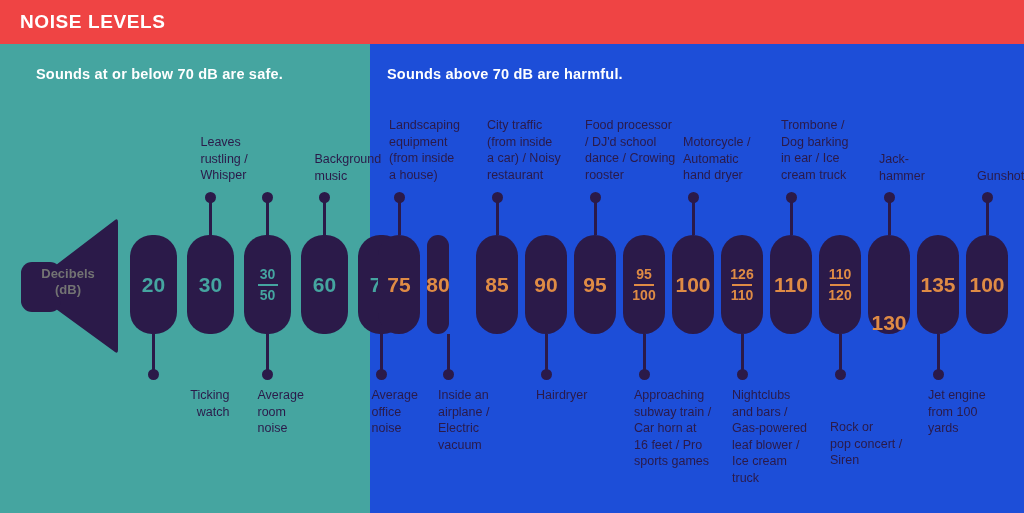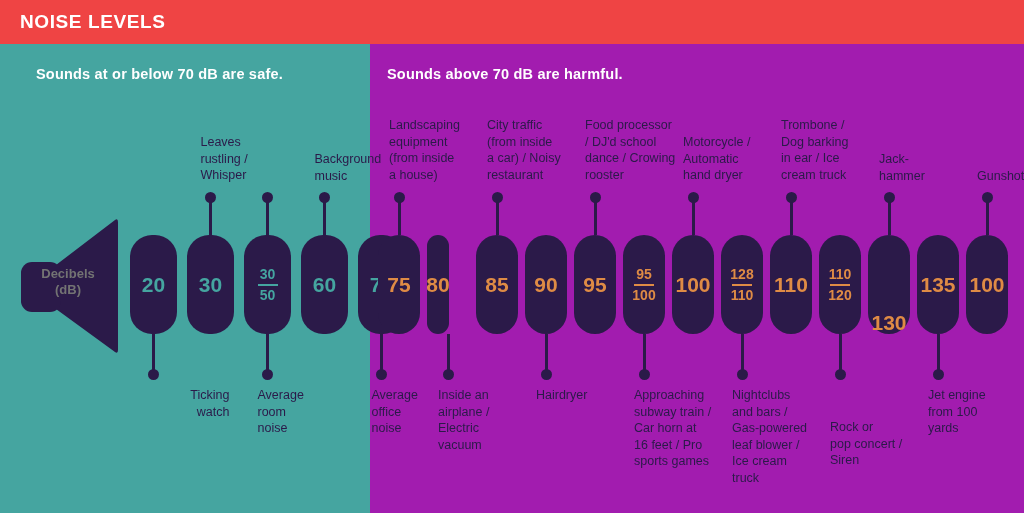--- a/index.html
+++ b/index.html
@@ -44,21 +44,21 @@
     height: 469px;
   }
   .panel-safe {
     left: 0;
     width: 370px;
     background: #45A5A0;
   }
   .panel-harm {
     left: 370px;
     width: 654px;
-    background: #a21caf;
+    background: #1d4ed8;
   }
   .panel-subtitle {
     position: absolute;
     top: 22px;
     color: #ffffff;
     font-size: 14.5px;
     font-weight: bold;
     letter-spacing: 0.2px;
   }
   .panel-safe .panel-subtitle { left: 20px; margin-left: 16px; }
@@ -235,21 +235,21 @@
       <div class="connector" style="left: 642.5px; top: 334px; height: 40px;"></div>
       <div class="dot" style="left: 638.5px; top: 368.5px;"></div>
       <div class="caption caption-bottom" style="width: 92px; left: 634px; top: 387px;">Approaching<br>subway train /<br>Car horn at<br>16 feet / Pro<br>sports games</div>
       <div class="pill pill-harm" style="left: 672px; width: 42px;">
         <div class="pill-value">100</div>
       </div>
       <div class="connector" style="left: 691.5px; top: 197px; height: 38px;"></div>
       <div class="dot" style="left: 687.5px; top: 191.5px;"></div>
       <div class="caption caption-top" style="width: 92px; left: 683px; top: 134px;">Motorcycle /<br>Automatic<br>hand dryer</div>
       <div class="pill pill-harm pill-range" style="left: 721px; width: 42px;">
-        <div class="pill-value"><span>128</span><span class="range-bar"></span><span>110</span></div>
+        <div class="pill-value"><span>126</span><span class="range-bar"></span><span>110</span></div>
       </div>
       <div class="connector" style="left: 740.5px; top: 334px; height: 40px;"></div>
       <div class="dot" style="left: 736.5px; top: 368.5px;"></div>
       <div class="caption caption-bottom" style="width: 92px; left: 732px; top: 387px;">Nightclubs<br>and bars /<br>Gas-powered<br>leaf blower /<br>Ice cream<br>truck</div>
       <div class="pill pill-harm" style="left: 770px; width: 42px;">
         <div class="pill-value">110</div>
       </div>
       <div class="connector" style="left: 789.5px; top: 197px; height: 38px;"></div>
       <div class="dot" style="left: 785.5px; top: 191.5px;"></div>
       <div class="caption caption-top" style="width: 92px; left: 781px; top: 117px;">Trombone /<br>Dog barking<br>in ear / Ice<br>cream truck</div>

